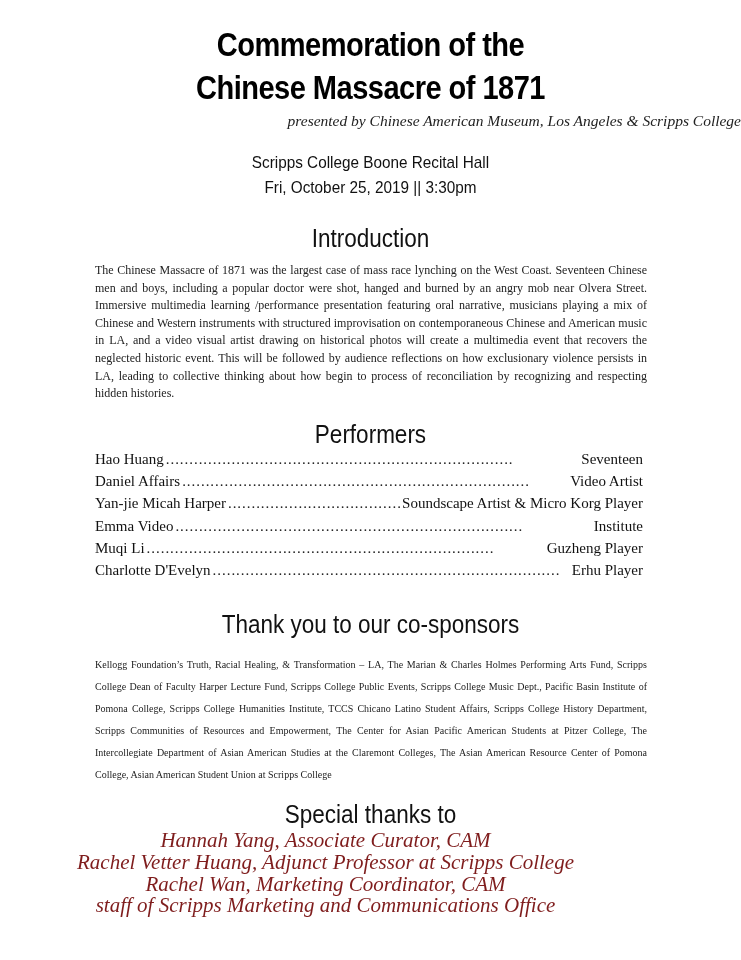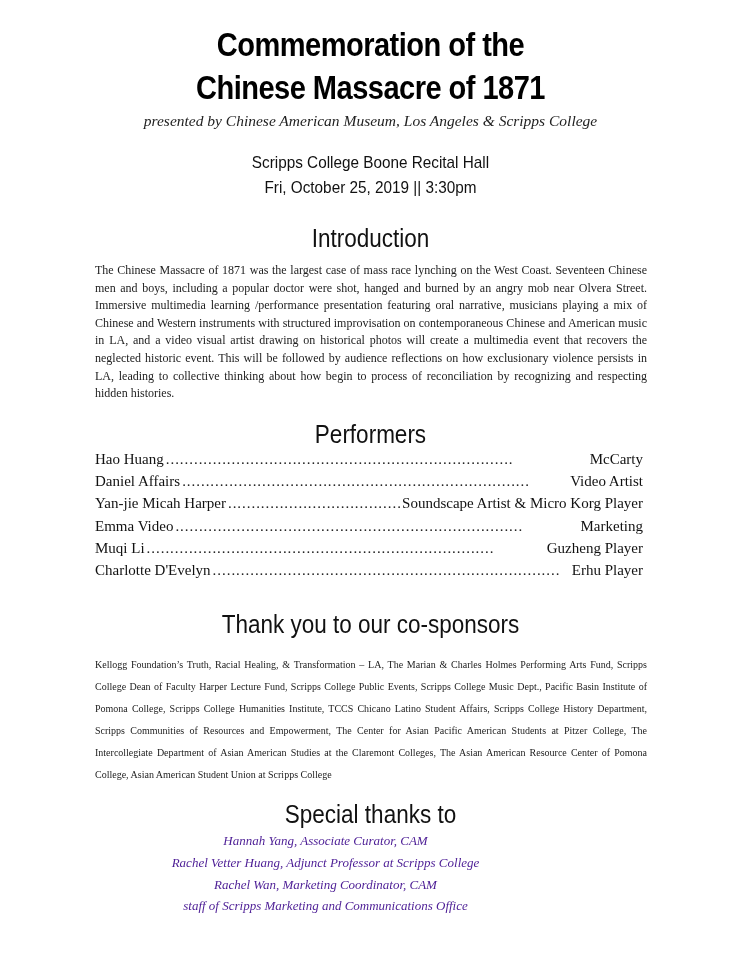--- a/index.html
+++ b/index.html
@@ -9,21 +9,21 @@
     .title {
       position: absolute; left: 0; width: 741px; text-align: center;
       font-family: "Liberation Sans", sans-serif; font-weight: bold;
       font-size: 33px; letter-spacing: -0.6px; color: #000; line-height: 40px;
       transform: scaleX(0.88);
     }
     .title.l1 { top: 25px; }
     .title.l2 { top: 68px; }
 
     .subtitle {
-      position: absolute; left: 0; top: 112px; width: 741px; text-align: center;
+      position: absolute; left: 0; top: 112px; width: 741px; text-align: right;
       font-family: "Liberation Serif", serif; font-style: italic; font-size: 15.5px; color: #222;
     }
 
     .venue {
       position: absolute; left: 0; width: 741px; text-align: center;
       font-family: "Liberation Sans", sans-serif; font-size: 17px; color: #111;
       transform: scaleX(0.9);
     }
     .venue.v1 { top: 153px; }
     .venue.v2 { top: 178px; }
@@ -58,21 +58,21 @@
       flex: 1 1 auto; overflow: hidden; letter-spacing: 2.2px; margin: 0 2px; color: #222;
     }
     .performer .dots::before {
       content: ". . . . . . . . . . . . . . . . . . . . . . . . . . . . . . . . . . . . . . . . . . . . . . . . . . . . . . . . . . . . . . . . . . . . . . . . . .";
       letter-spacing: -1.4px;
     }
     .performer .role { flex: 0 0 auto; }
 
     .thanks-list {
       position: absolute; left: 0; top: 830px; width: 651px; text-align: center; margin: 0; padding: 0; list-style: none;
-      font-family: "Liberation Serif", serif; font-style: italic; font-size: 13px; color: #4c1d95;
+      font-family: "Liberation Serif", serif; font-style: italic; font-size: 21px; color: #7f1d1d;
     }
     .thanks-list li { height: 21.8px; line-height: 21.8px; }
   </style>
 </head>
 <body>
 
 <div class="page">
 
   <div class="title l1">Commemoration of the</div>
   <div class="title l2">Chinese Massacre of 1871</div>
@@ -81,36 +81,36 @@
   <div class="venue v2">Fri, October 25, 2019 || 3:30pm</div>
 
   <div class="heading intro">Introduction</div>
   <p class="para intro">The Chinese Massacre of 1871 was the largest case of mass race lynching on the West Coast. Seventeen Chinese men and boys, including a popular doctor were shot, hanged and burned by an angry mob near Olvera Street.  Immersive multimedia learning /performance presentation featuring oral narrative, musicians playing a mix of Chinese and Western instruments with structured improvisation on contemporaneous Chinese and American music in LA, and a video visual artist drawing on historical photos will create a multimedia event that recovers the neglected historic event. This will be followed by audience reflections on how exclusionary violence persists in LA, leading to collective thinking about how begin to process of reconciliation by recognizing and respecting hidden histories.</p>
 
   <div class="heading perf">Performers</div>
   <ul class="performers">
     <li class="performer">
       <span class="name">Hao Huang</span>
       <span class="dots"></span>
-      <span class="role">McCarty</span>
+      <span class="role">Seventeen</span>
     </li>
     <li class="performer">
       <span class="name">Daniel Affairs</span>
       <span class="dots"></span>
       <span class="role">Video Artist</span>
     </li>
     <li class="performer">
       <span class="name">Yan-jie Micah Harper</span>
       <span class="dots"></span>
       <span class="role">Soundscape Artist &amp; Micro Korg Player</span>
     </li>
     <li class="performer">
       <span class="name">Emma Video</span>
       <span class="dots"></span>
-      <span class="role">Marketing</span>
+      <span class="role">Institute</span>
     </li>
     <li class="performer">
       <span class="name">Muqi Li</span>
       <span class="dots"></span>
       <span class="role">Guzheng Player</span>
     </li>
     <li class="performer">
       <span class="name">Charlotte D'Evelyn</span>
       <span class="dots"></span>
       <span class="role">Erhu Player</span>

